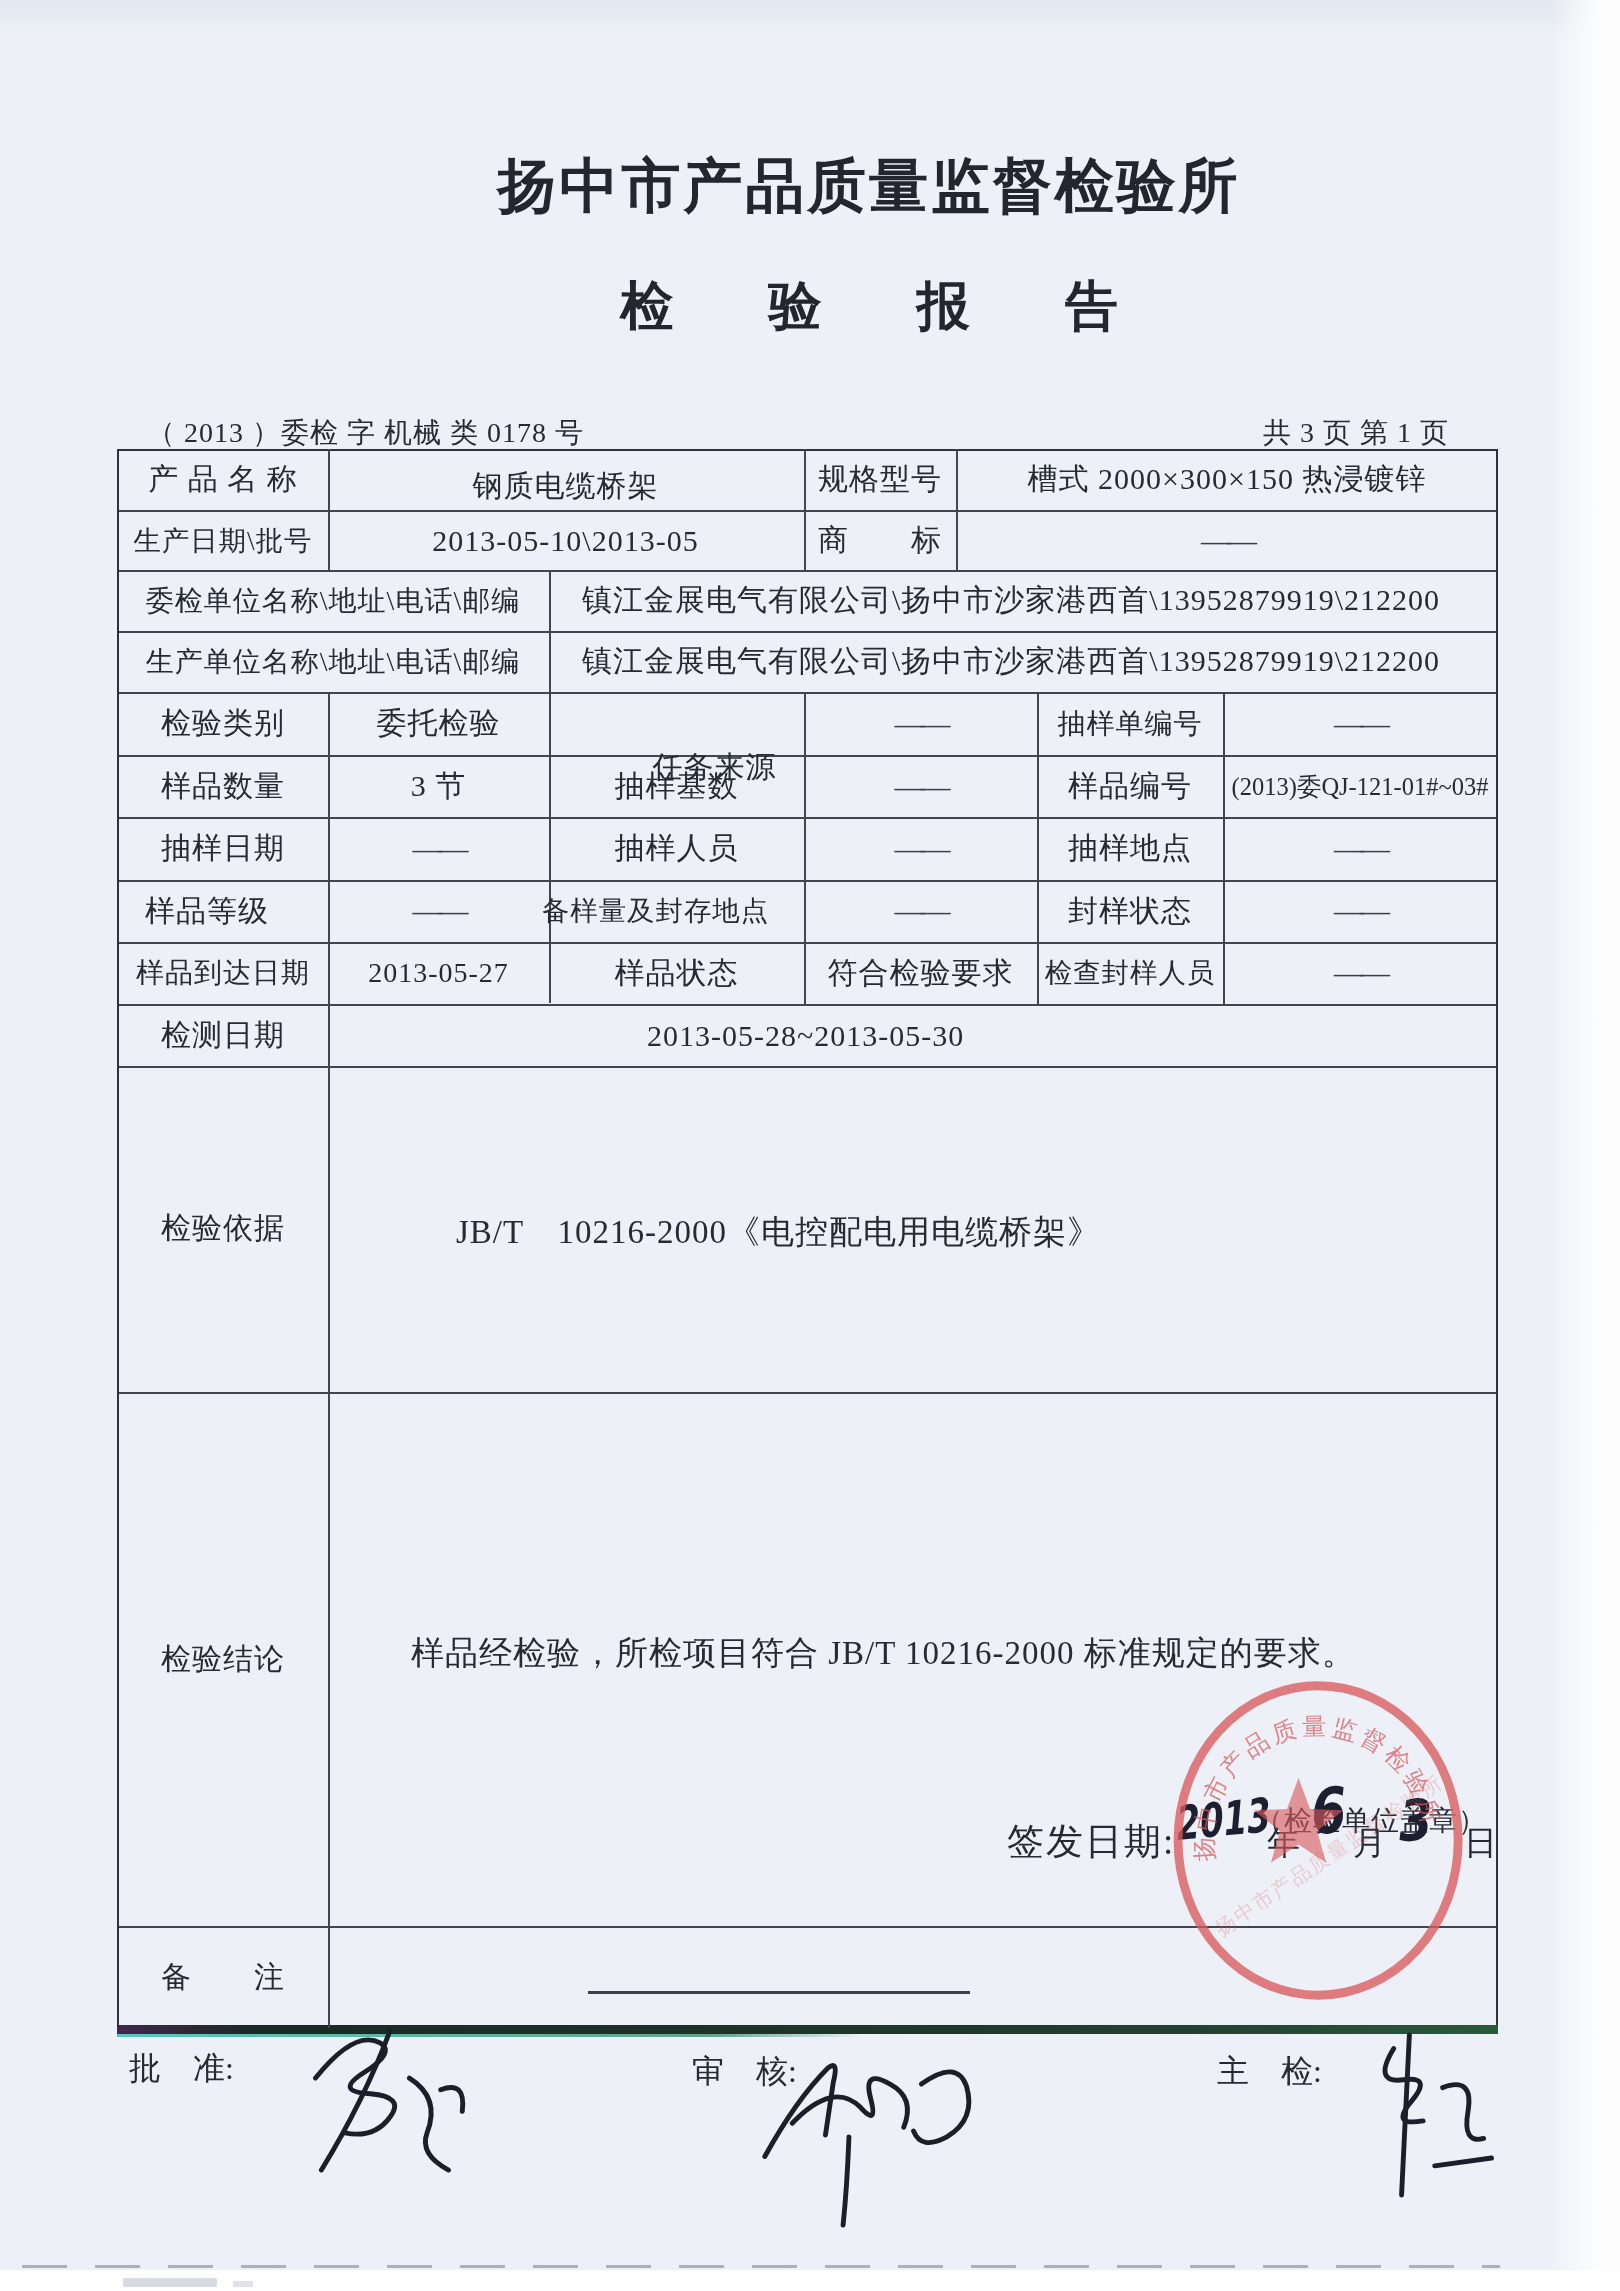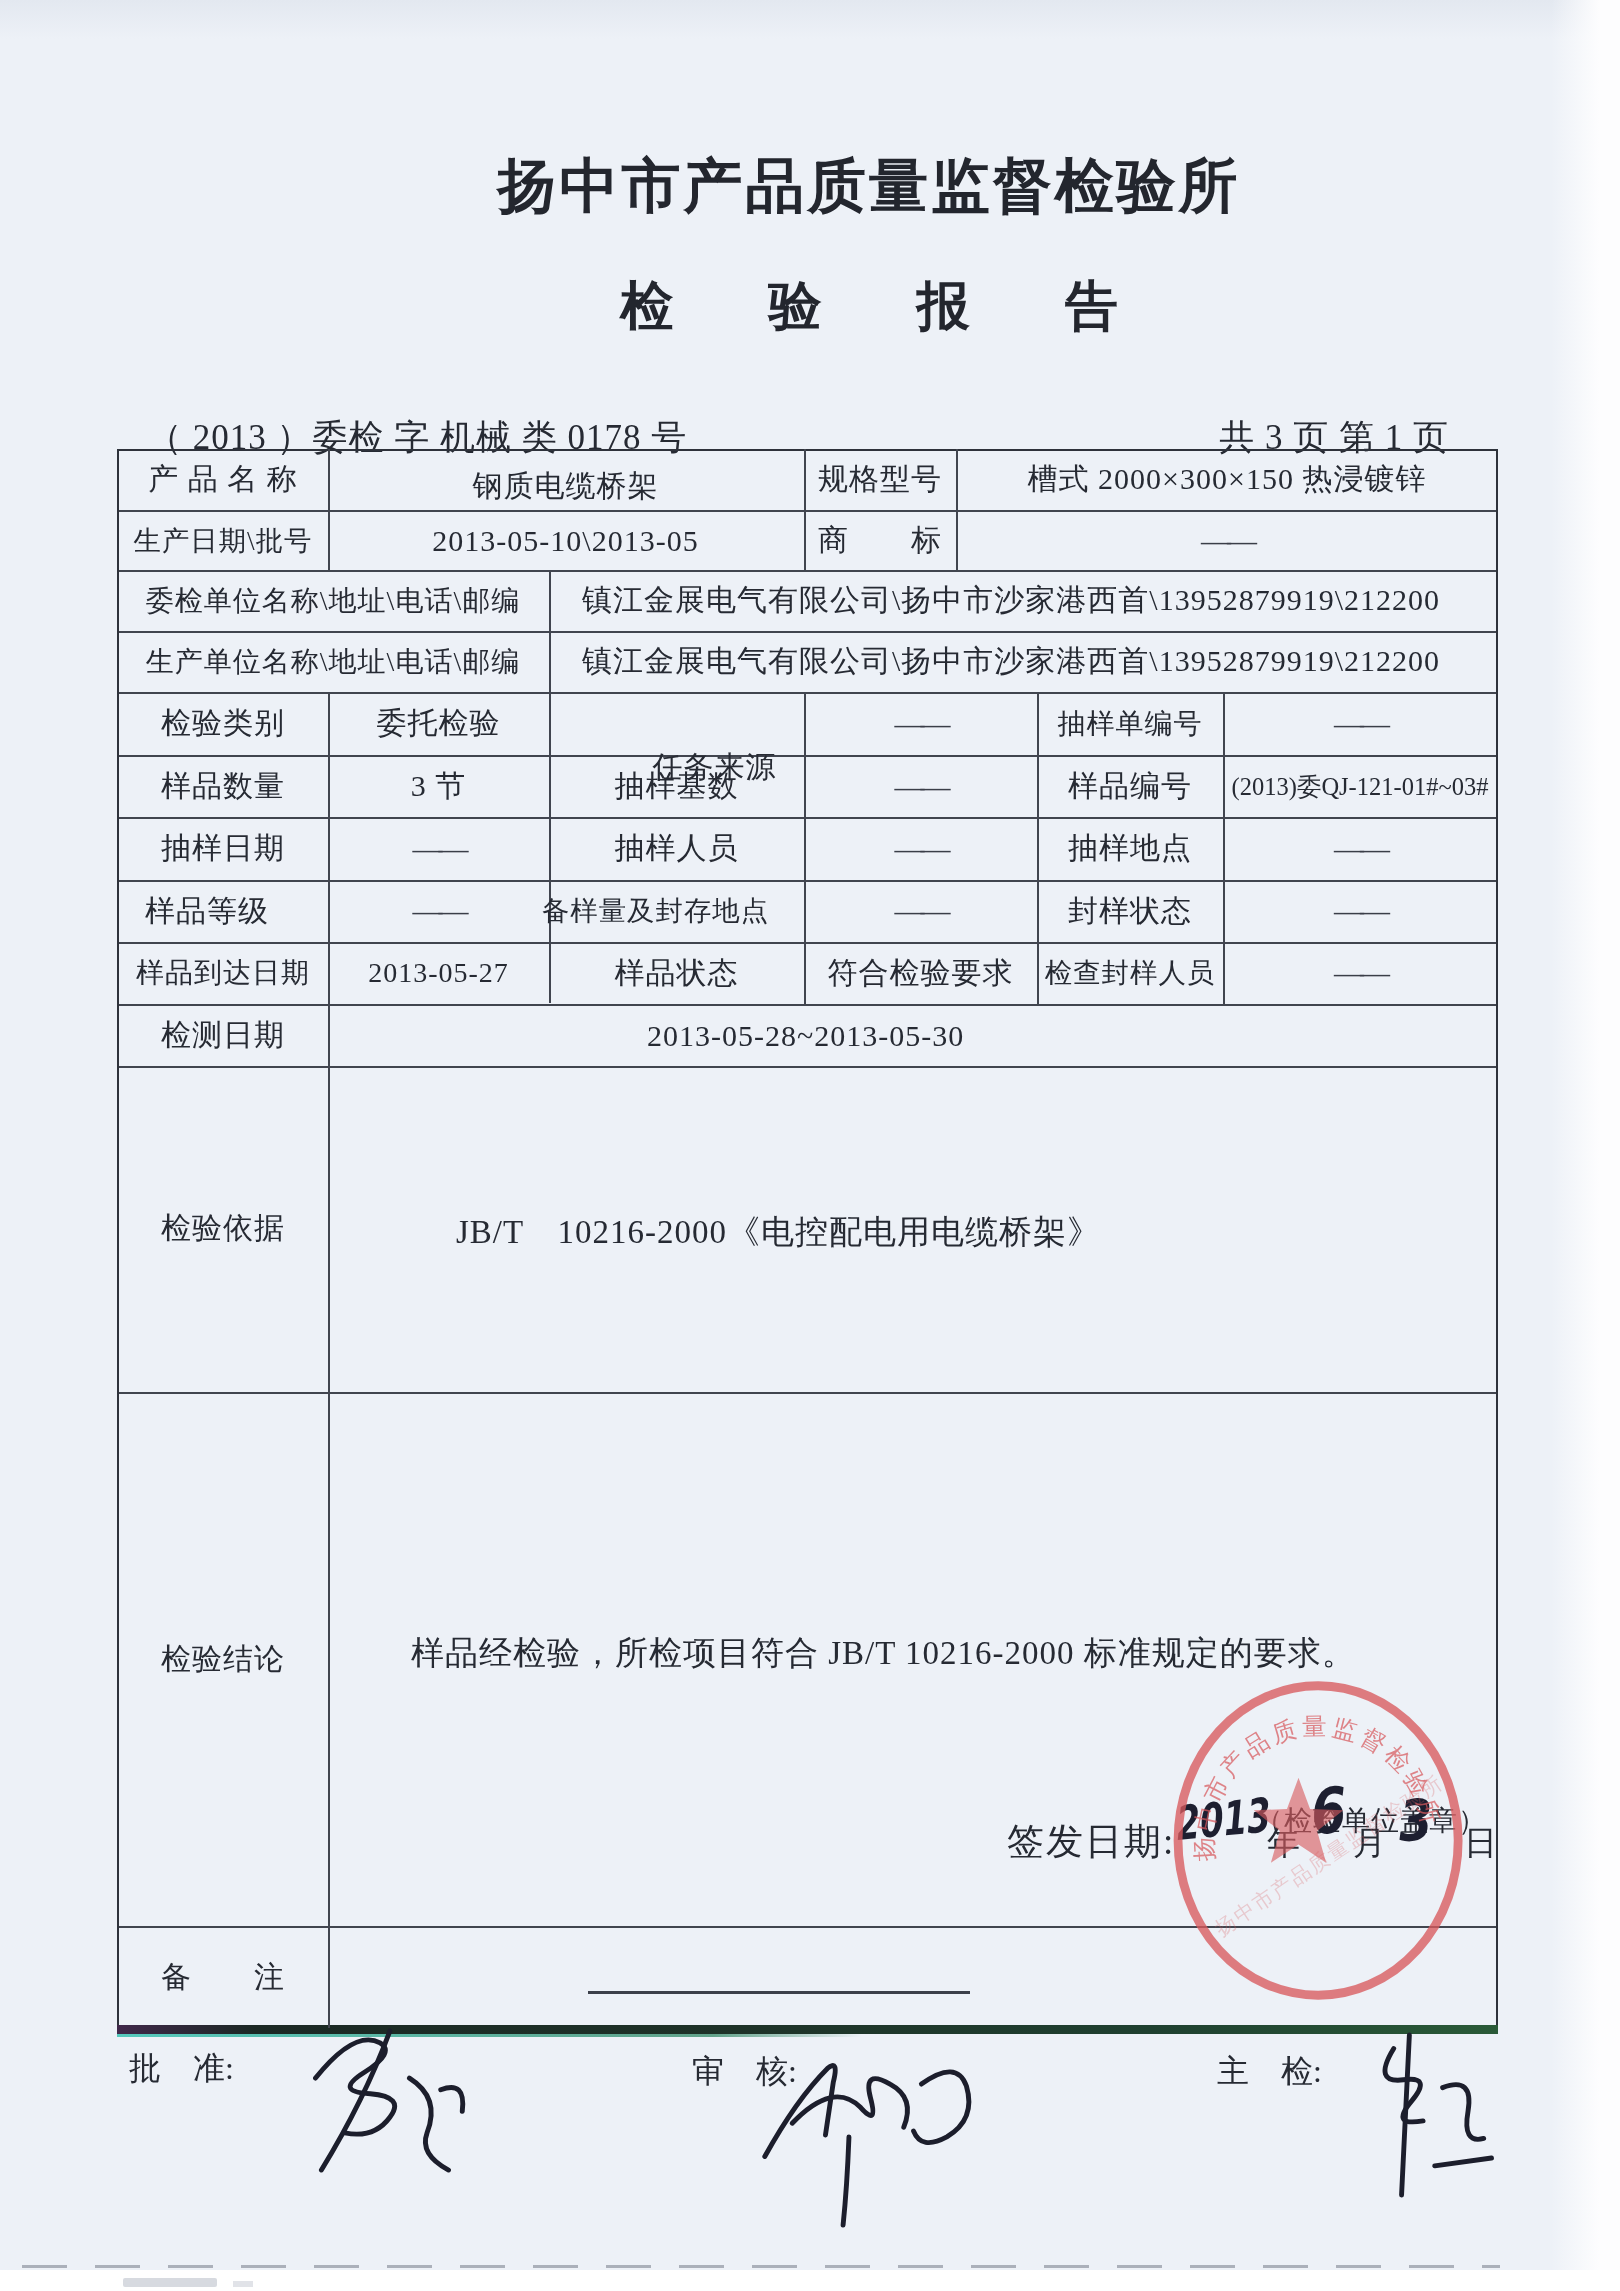--- a/index.html
+++ b/index.html
@@ -35,21 +35,21 @@
     opacity:.8;
   }
   .title{
     position:absolute;left:117px;top:147px;width:1504px;text-align:center;
     font-size:59px;font-weight:700;letter-spacing:2.9px;color:#23262e;
   }
   .subtitle{
     position:absolute;left:117px;top:271px;width:1504px;text-align:center;
     font-size:53px;font-weight:700;letter-spacing:41px;text-indent:41px;color:#23262e;
   }
-  .docline{position:absolute;top:414px;font-size:35px;letter-spacing:1px;}
+  .docline{position:absolute;top:414px;font-size:28px;letter-spacing:1px;}
   .hand{
     position:absolute;font-family:"DejaVu Sans",sans-serif;font-style:italic;font-weight:700;
     color:#1d1f30;transform-origin:left bottom;
   }
   .sealnote{position:absolute;font-size:28px;letter-spacing:1px;}
   .underline-remark{position:absolute;left:588px;top:1991px;width:382px;height:2.9px;background:#3c404a;}
   .edgeline{
     position:absolute;left:21.6px;top:2265px;width:1478px;height:2.9px;opacity:.75;
     background:repeating-linear-gradient(90deg,#959ba6 0px,#959ba6 45px,rgba(150,155,166,0) 45px,rgba(150,155,166,0) 73px);
   }

